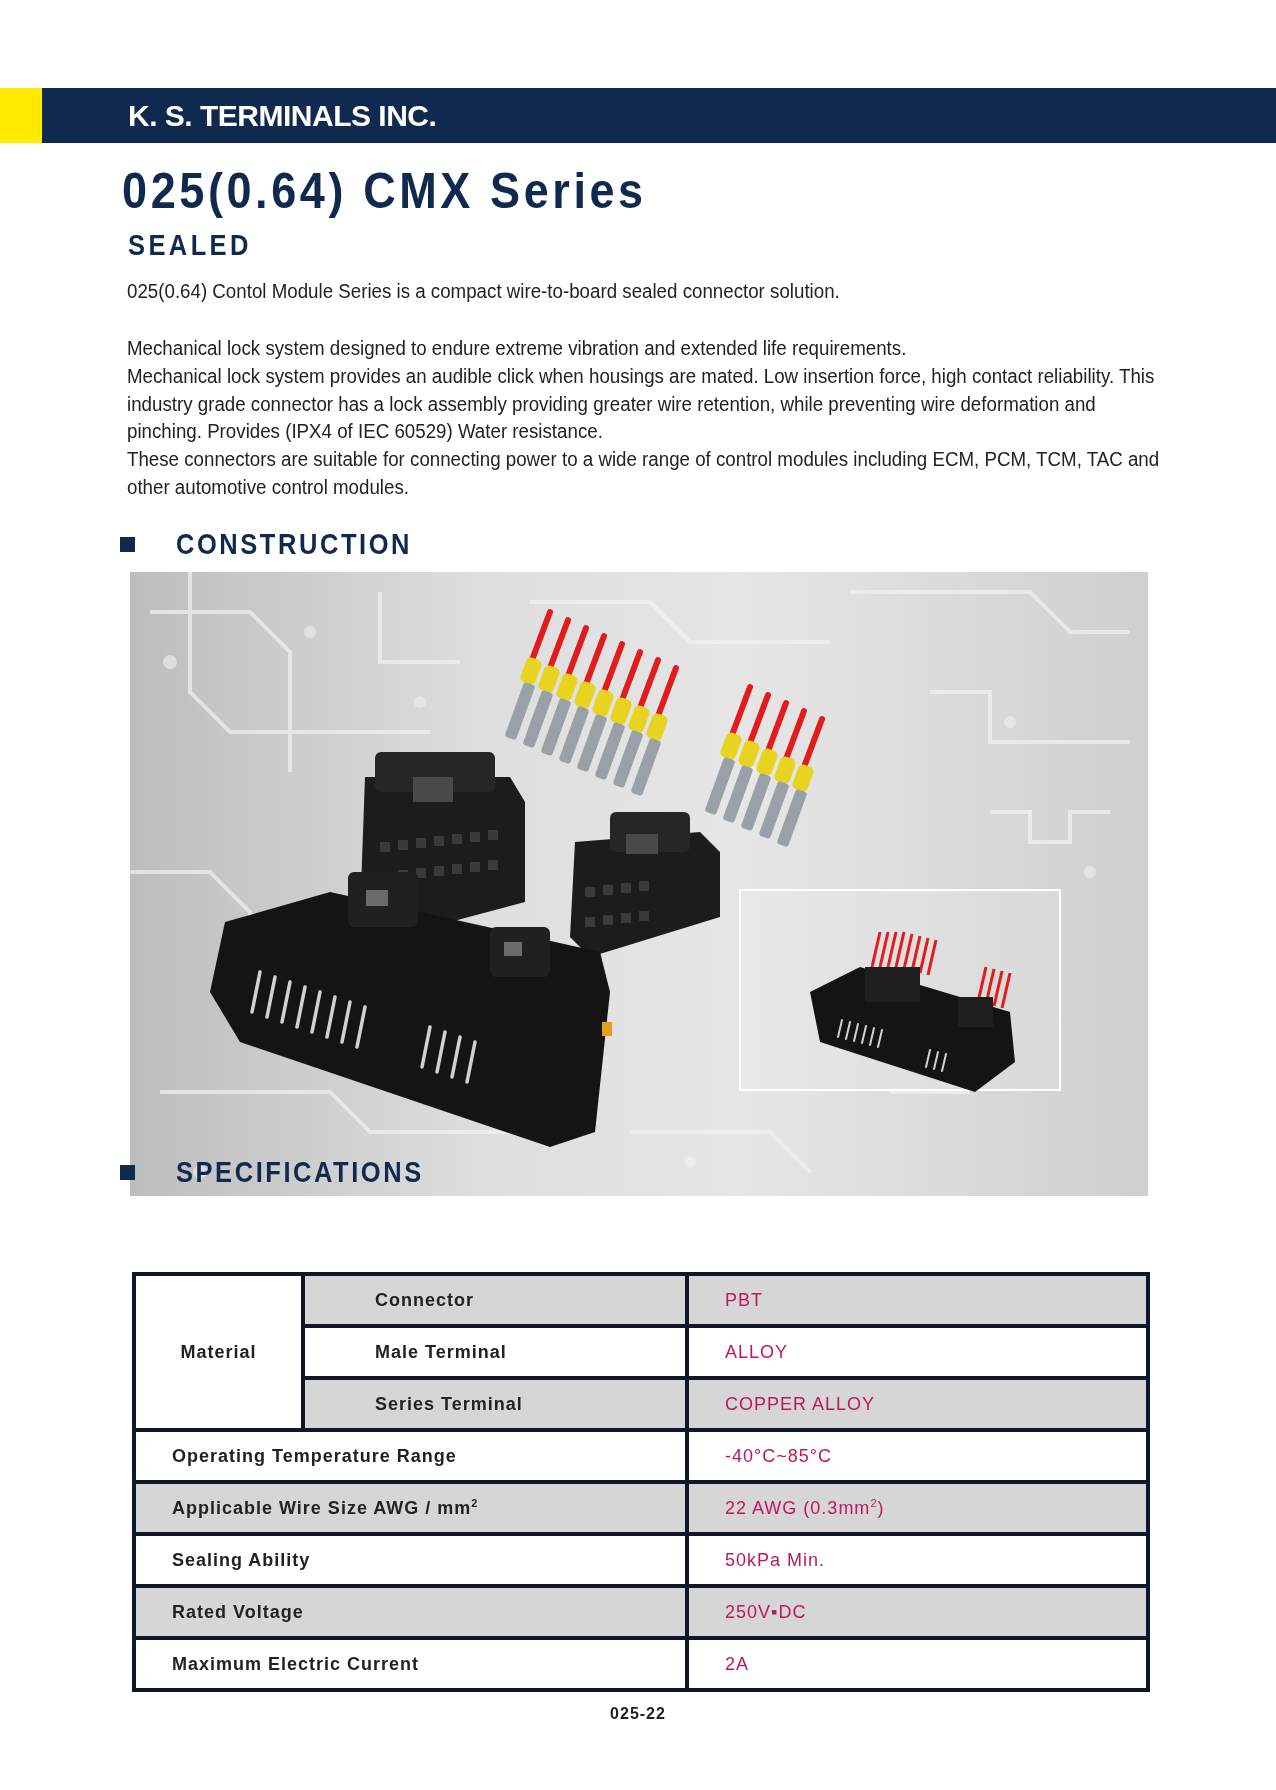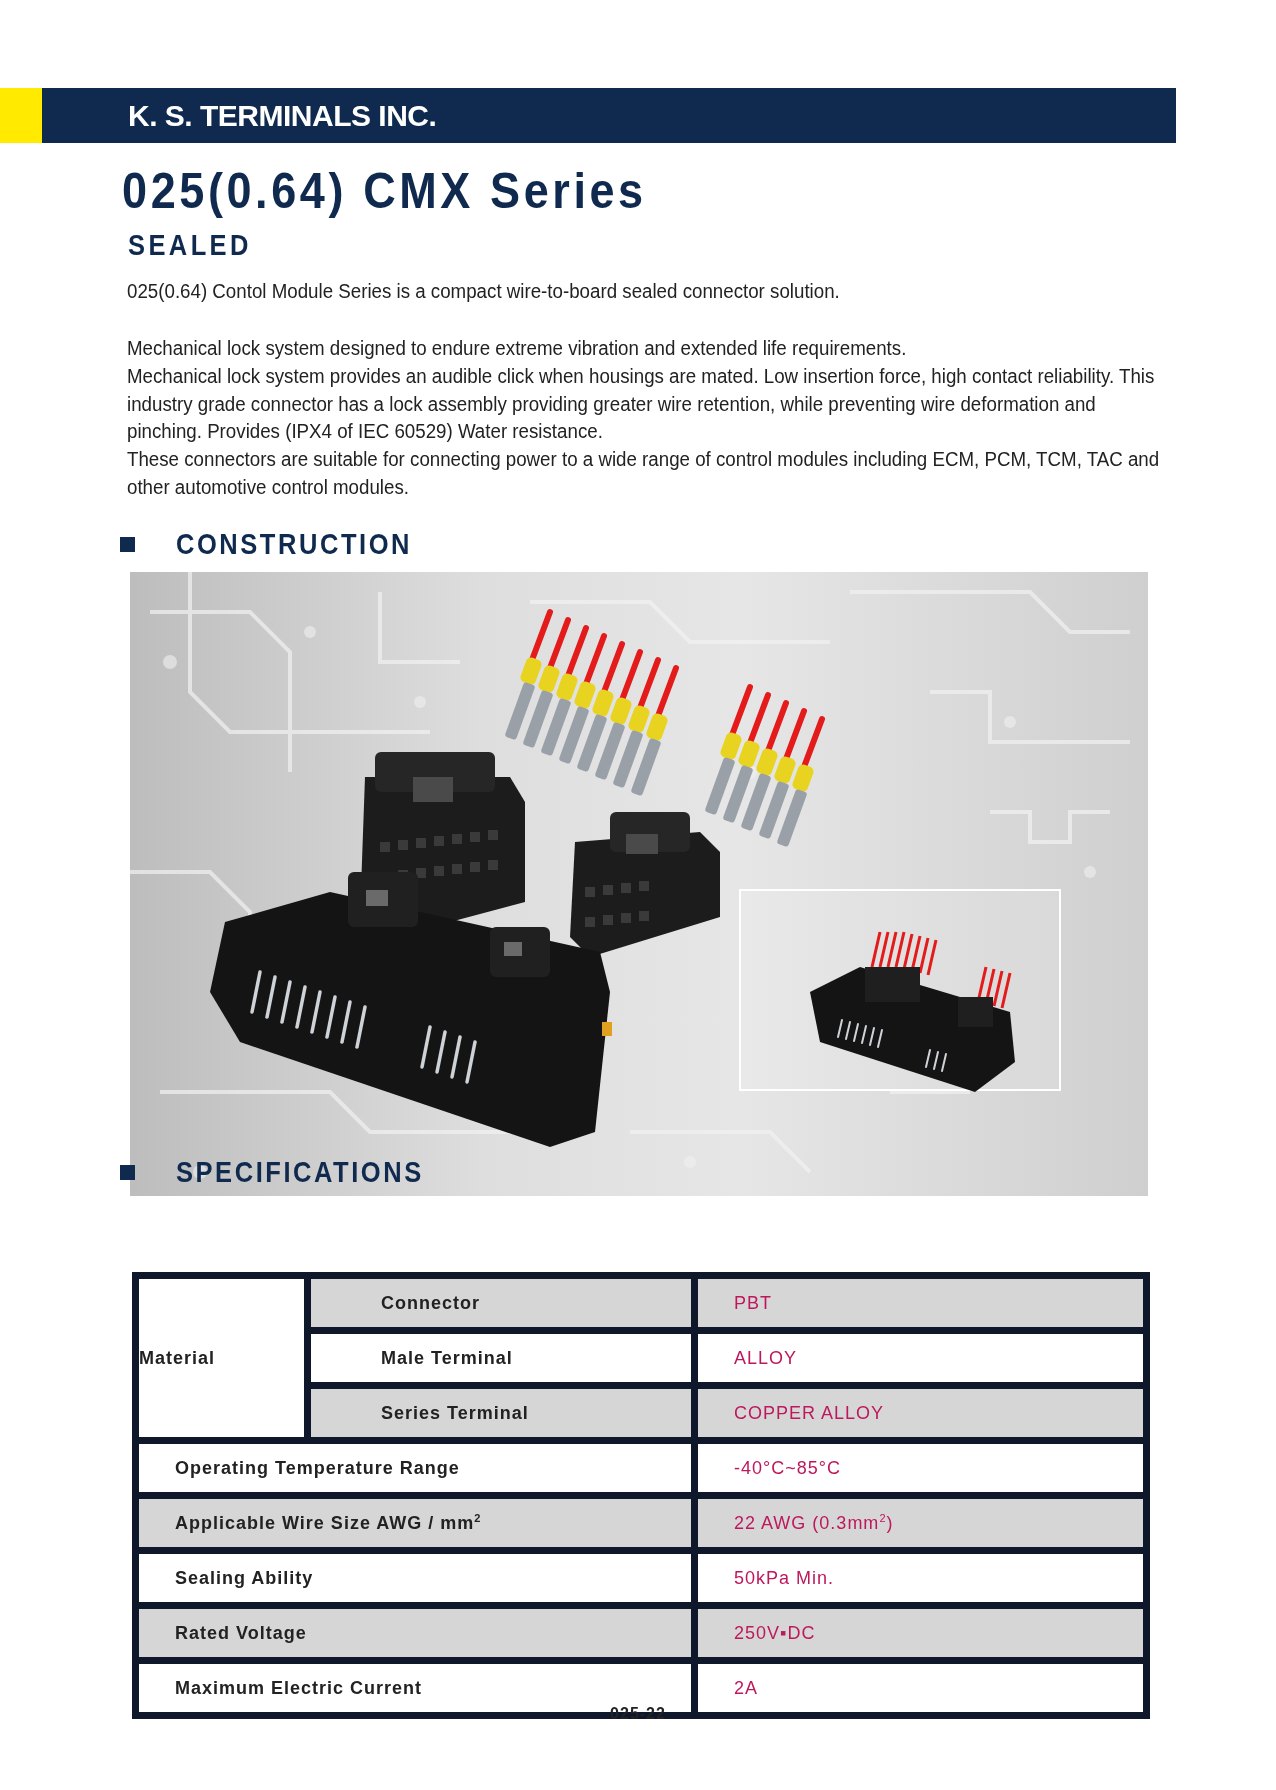--- a/index.html
+++ b/index.html
@@ -1,34 +1,34 @@
 <!DOCTYPE html>
 <html><head>
 <meta charset="utf-8">
 <style>
   html, body { margin:0; padding:0; background:#ffffff; }
   body { width:1276px; height:1790px; position:relative; overflow:hidden; font-family:"Liberation Sans", sans-serif; color:#222; }
-  .header-bar { position:absolute; left:0; top:88px; width:1176px; height:55px; background:#0f2a4e; }
+  .header-bar { position:absolute; left:0; top:88px; width:1276px; height:55px; background:#0f2a4e; }
   .header-accent { position:absolute; left:0; top:0; width:42px; height:55px; background:#ffea00; }
   .company { position:absolute; left:128px; top:0; height:55px; line-height:55px; color:#ffffff; font-family:"Liberation Sans", sans-serif; font-weight:bold; font-size:30px; letter-spacing:-0.5px; }
   .title { position:absolute; left:122px; top:162px; font-family:"Liberation Sans", sans-serif; font-weight:bold; font-size:50px; color:#0f2a4e; letter-spacing:4px; transform:scaleX(0.9); transform-origin:left top; }
   .subtitle { position:absolute; left:128px; top:228px; font-family:"Liberation Sans", sans-serif; font-weight:bold; font-size:30px; color:#0f2a4e; letter-spacing:4px; transform:scaleX(0.85); transform-origin:left top; }
   .intro { position:absolute; left:127px; top:280px; font-family:"Liberation Sans", sans-serif; font-size:19.5px; color:#222; transform:scaleX(0.96); transform-origin:left top; }
   .desc { position:absolute; left:127px; top:335px; width:1080px; font-family:"Liberation Sans", sans-serif; font-size:19.5px; line-height:27.8px; color:#222; transform:scaleX(0.96); transform-origin:left top; }
   .desc p { margin:0; }
   .section-head { position:absolute; left:120px; height:36px; display:flex; align-items:center;gap:25px; }
   .section-bullet { width:15px; height:15px; background:#0f2a4e; margin-right:16px; }
   .section-title { font-family:"Liberation Sans", sans-serif; font-weight:bold; font-size:30px; color:#0f2a4e; letter-spacing:3px; transform:scaleX(0.85); transform-origin:left center; }
   .construction-img { position:absolute; left:130px; top:572px; width:1018px; height:624px; overflow:hidden; background:linear-gradient(90deg,#bdbdbd 0%,#dedede 35%,#e6e6e6 60%,#cfcfcf 100%); }
   .spec-table { position:absolute; left:132px; top:1272px; width:1018px; border-collapse:collapse; font-family:"Liberation Sans", sans-serif; }
-  .spec-table td { border:7px solid #0f172a; height:48px; padding:0; font-size:18px; letter-spacing:1px; }
+  .spec-table td { border:4px solid #0f172a; height:48px; padding:0; font-size:18px; letter-spacing:1px; }
   .spec-table .shade { background:#d6d6d6; }
   .spec-table .label { font-weight:bold; color:#222; }
   .spec-table .value { color:#be185d; padding-left:36px; }
-  .c-mat { width:165px; font-weight:bold; }
+  .c-mat { width:165px; text-align:center; font-weight:bold; }
   .c-sub { width:310px; padding-left:70px !important; }
   .c-lbl { padding-left:36px !important; }
   .page-num { position:absolute; left:0; width:1276px; top:1705px; text-align:center; font-family:"Liberation Sans", sans-serif; font-weight:bold; font-size:16px; color:#222; letter-spacing:1px; }
   sup { font-size:11px; }
 </style>
 </head>
 <body>
 
 <div class="header-bar">
   <div class="header-accent"></div>

